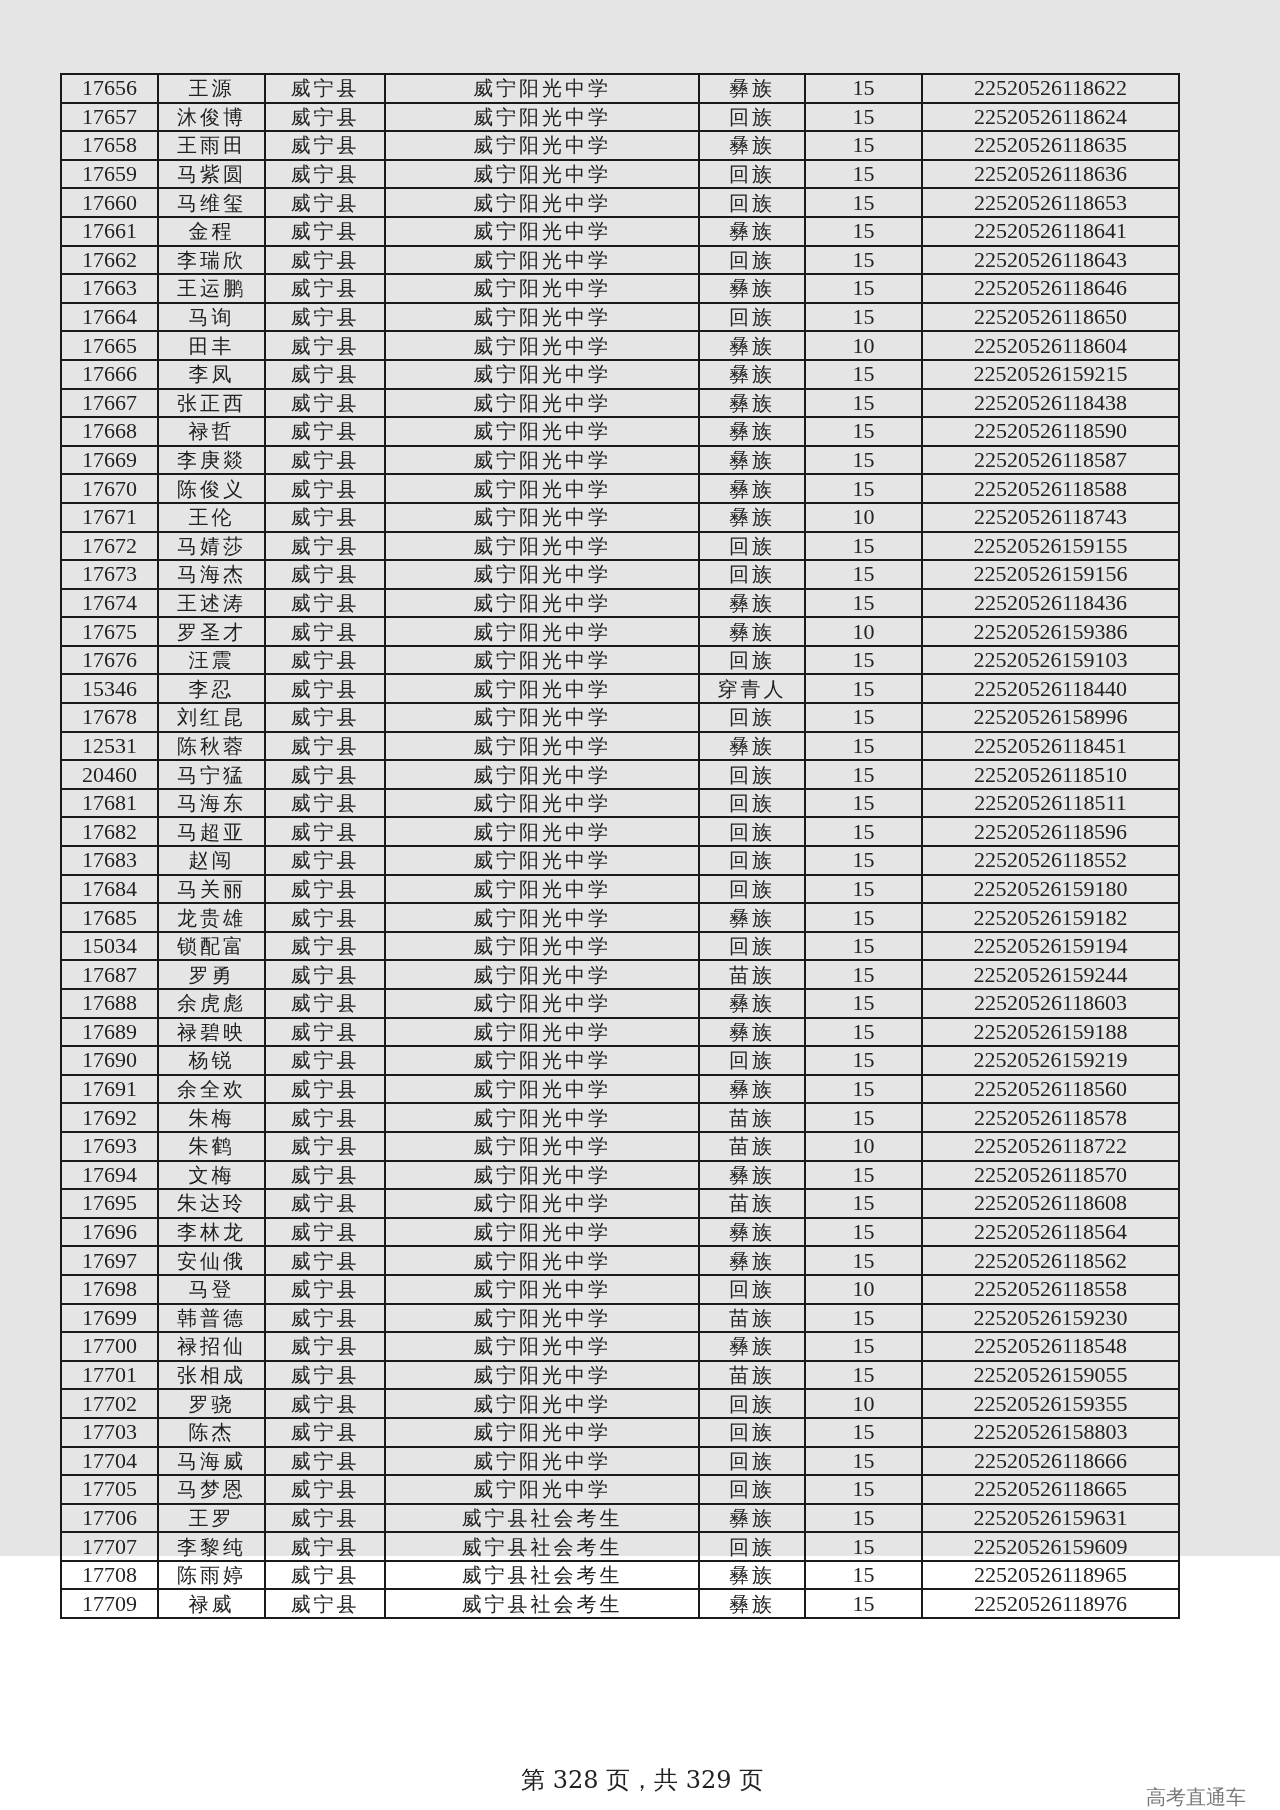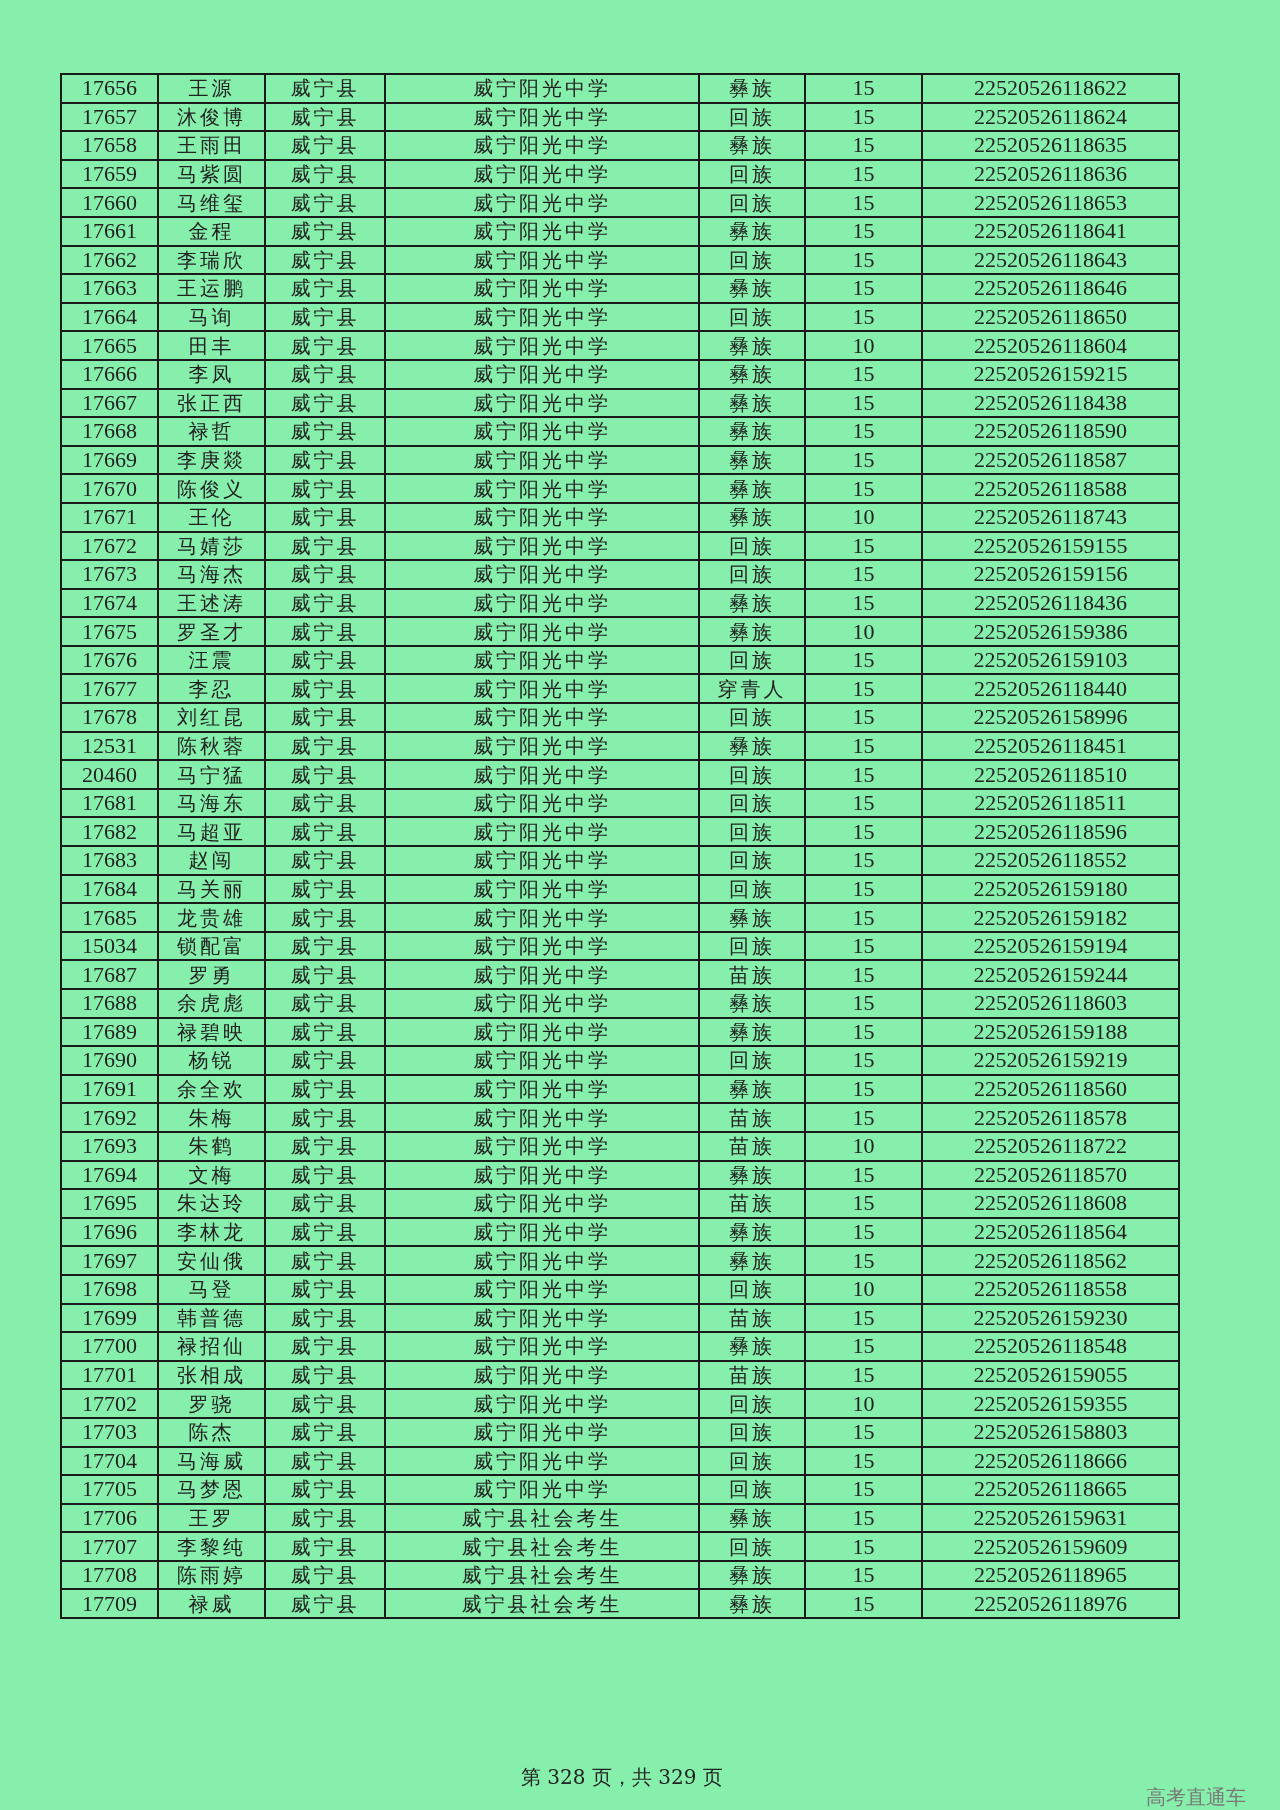--- a/index.html
+++ b/index.html
@@ -1,17 +1,17 @@
 <!DOCTYPE html>
 <html><head>
   <meta charset="utf-8">
   <style>
     html, body { margin: 0; padding: 0; background: #ffffff; }
     body { width: 1280px; height: 1810px; position: relative; overflow: hidden; }
-    .page { position: absolute; left: 0; top: 0; width: 1280px; height: 1810px; background: #86efac; }
+    .page { position: absolute; left: 0; top: 0; width: 1280px; height: 1556px; background: #e5e5e5; }
     table.roster {
       position: absolute; left: 60px; top: 73px;
       width: 1118px;
       border-collapse: collapse;
       table-layout: fixed;
       border: 2px solid #111;
     }
     table.roster td {
       border: 2px solid #1a1a1a;
       height: 26.6px;
@@ -29,21 +29,21 @@
     }
     td.c-name, td.c-county, td.c-school, td.c-eth {
       font-family: "DejaVu Serif", "Liberation Serif", serif;
       font-size: 20px;
       letter-spacing: 3px;
     }
     td.c-id { letter-spacing: 0px; margin-left: 48px; }
     .footer {
       position: absolute; left: 521px; top: 1764px;
       font-family: "DejaVu Serif", "Liberation Serif", serif;
-      font-size: 20px; color: #222; white-space: nowrap;
+      font-size: 24px; color: #222; white-space: nowrap;
     }
     .watermark {
       position: absolute; left: 1146px; top: 1784px;
       font-family: Liberation Serif, serif;
       font-size: 20px; color: #7a7a7a; white-space: nowrap;
     }
   </style>
 </head>
 <body>
 
@@ -263,21 +263,21 @@
     <td class="c-no">17676</td>
     <td class="c-name">汪震</td>
     <td class="c-county">威宁县</td>
     <td class="c-school">威宁阳光中学</td>
     <td class="c-eth">回族</td>
     <td class="c-score">15</td>
     <td class="c-id">22520526159103</td>
   </tr>
 
   <tr>
-    <td class="c-no">17677</td>
+    <td class="c-no">15346</td>
     <td class="c-name">李忍</td>
     <td class="c-county">威宁县</td>
     <td class="c-school">威宁阳光中学</td>
     <td class="c-eth">穿青人</td>
     <td class="c-score">15</td>
     <td class="c-id">22520526118440</td>
   </tr>
 
   <tr>
     <td class="c-no">17678</td>

